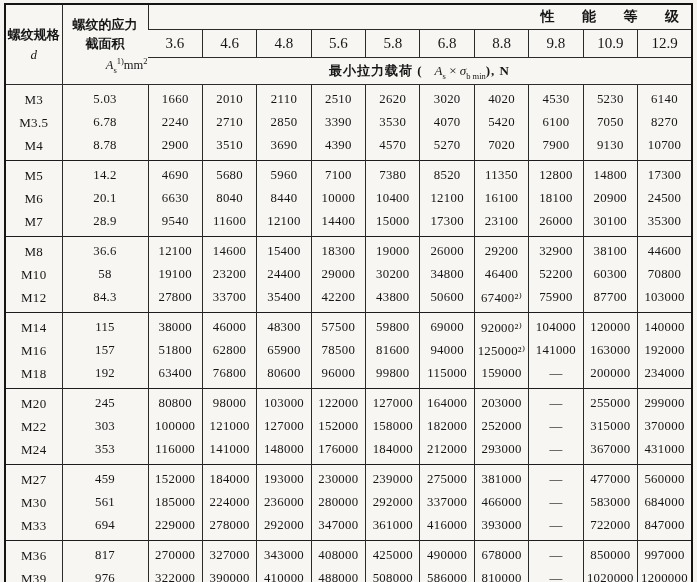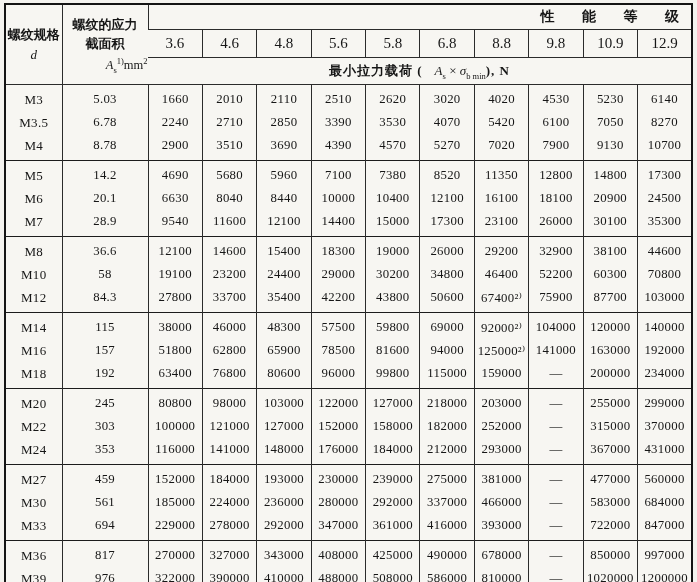--- a/index.html
+++ b/index.html
@@ -282,21 +282,21 @@
       </tbody>
       <tbody>
         <tr>
           <td class="spec">M20</td>
           <td>245</td>
           <td>80800</td>
           <td>98000</td>
           <td>103000</td>
           <td>122000</td>
           <td>127000</td>
-          <td>218000</td>
+          <td>164000</td>
           <td>203000</td>
           <td>—</td>
           <td>255000</td>
           <td>299000</td>
         </tr>
         <tr>
           <td class="spec">M22</td>
           <td>303</td>
           <td>100000</td>
           <td>121000</td>

